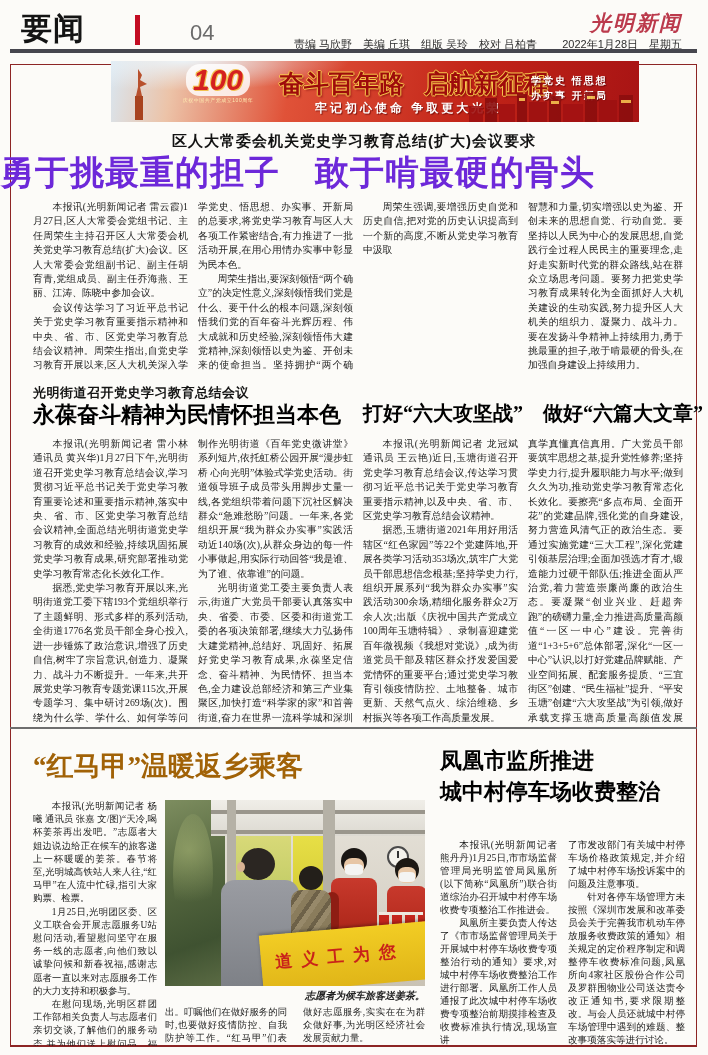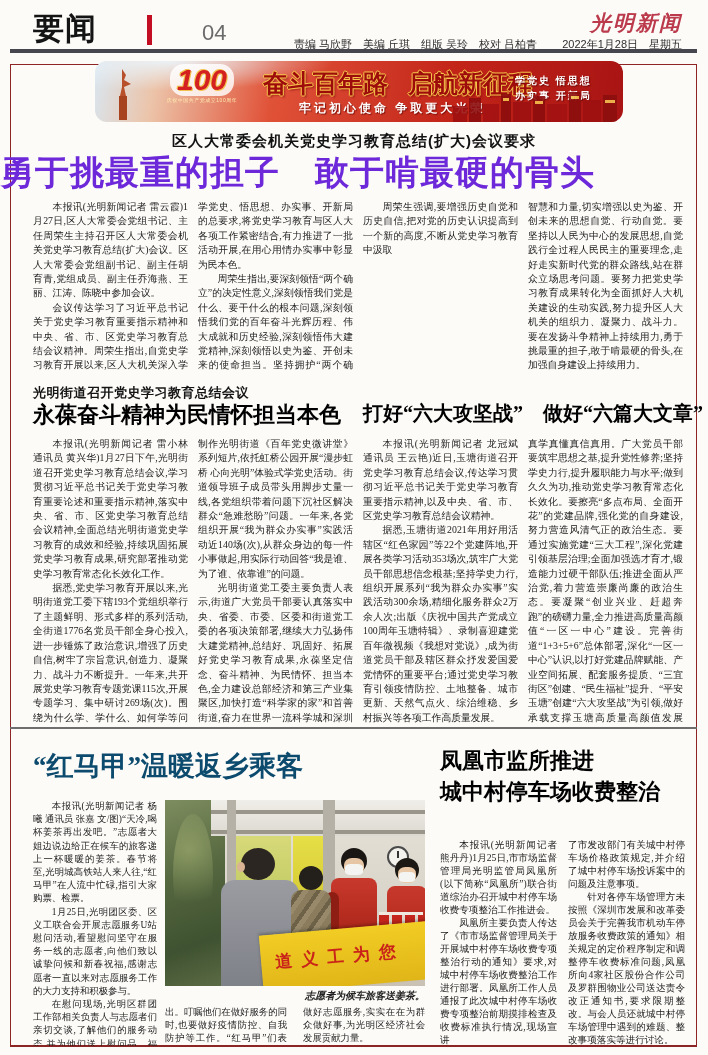--- a/index.html
+++ b/index.html
@@ -7,32 +7,32 @@
   .page{position:relative;width:708px;height:1055px;background:#fcfbf8;overflow:hidden;}
 
   
   .frame{position:absolute;background:#8d2525;}
   .f-left{left:10px;top:64px;width:1px;height:982px;}
   .f-right{left:696px;top:64px;width:1px;height:982px;}
   .f-bottom{left:10px;top:1045px;width:687px;height:2px;}
   .f-top{left:10px;top:64px;width:687px;height:1px;}
 
   
-  .hdr-left{position:absolute;left:33px;top:12px;display:flex;align-items:flex-end;gap:44px;}
+  .hdr-left{position:absolute;left:21px;top:12px;display:flex;align-items:flex-end;gap:44px;}
   .sec{font-size:31px;font-weight:bold;color:#141414;letter-spacing:1px;line-height:34px;}
   .secbar{width:5px;height:30px;background:#c30d23;margin:0 6px 1px 6px;}
   .pno{font-size:22px;color:#6b6b6b;line-height:26px;}
   .masthead{position:absolute;right:26px;top:9px;font-size:21px;font-weight:bold;font-style:italic;
     color:#bb3a4c;font-family:"Liberation Serif","DejaVu Serif",serif;letter-spacing:2px;}
   .edline{position:absolute;right:26px;top:37px;font-size:11px;color:#2e2e2e;white-space:nowrap;}
   .edline .date{margin-left:22px;}
   .hdr-rule{position:absolute;left:10px;top:49px;width:687px;height:4px;background:#46464e;}
 
   
-  .banner{position:absolute;left:95px;top:61px;width:528px;height:61px;overflow:hidden;border-radius:12px;
+  .banner{position:absolute;left:111px;top:61px;width:528px;height:61px;overflow:hidden;border-radius:0;
     background:linear-gradient(100deg,#d9e6f0 0%,#ecc3a8 12%,#e05238 34%,#c22418 68%,#a81414 100%);}
   .bn-sky{position:absolute;left:0;top:0;width:240px;height:30px;
     background:radial-gradient(ellipse at 30% 0%,rgba(235,244,250,.95) 0%,rgba(235,244,250,0) 70%);}
   .bn-statue{position:absolute;left:16px;bottom:2px;}
   .bn-emblem{position:absolute;left:64px;top:3px;width:86px;text-align:center;}
   .bn-100{display:inline-block;font-size:30px;line-height:32px;font-weight:bold;font-style:italic;color:#d42020;
     background:rgba(255,255,255,.82);border-radius:14px;padding:0 7px;
     text-shadow:1px 1px 0 #f2c24e,-1px -1px 0 #f2c24e;}
   .bn-emcap{display:block;font-size:5px;color:#ffe9b0;letter-spacing:.5px;margin-top:1px;white-space:nowrap;}
   .bn-slogan{position:absolute;left:168px;top:6px;white-space:nowrap;
@@ -68,21 +68,21 @@
   .mkR{left:363px;top:384px;}
   .mid-body{position:absolute;top:437px;width:320px;height:288px;display:flex;gap:10px;overflow:hidden;}
   .mbL{left:33px;}
   .mbR{left:363px;}
 
   
   .bot-rule{position:absolute;left:10px;top:727px;width:687px;height:2px;background:#6e6e6e;}
 
   
   .bl-headline{position:absolute;left:33px;top:748px;width:340px;
-    font-family:"Liberation Serif","DejaVu Serif",serif;font-weight:bold;font-size:27px;color:#0c4a6e;white-space:nowrap;}
+    font-family:"Liberation Serif","DejaVu Serif",serif;font-weight:bold;font-size:27px;color:#a16207;white-space:nowrap;}
   .bl-c1{position:absolute;left:33px;top:800px;width:124px;height:246px;}
   .bl-c2{position:absolute;left:165px;top:1006px;width:122px;height:40px;}
   .bl-c3{position:absolute;left:303px;top:1006px;width:122px;height:40px;}
   .bl-col{font-size:9.4px;line-height:13.2px;color:#1b1b1b;text-align:justify;overflow:hidden;
     font-family:"Liberation Serif","DejaVu Serif",serif;}
   .bl-col p{margin:0;text-indent:2em;}
   .bl-col p.cont{text-indent:0;}
   .bl-caption{position:absolute;left:165px;top:989px;width:260px;text-align:right;
     font-size:10px;font-weight:bold;font-style:italic;color:#222;}
 

